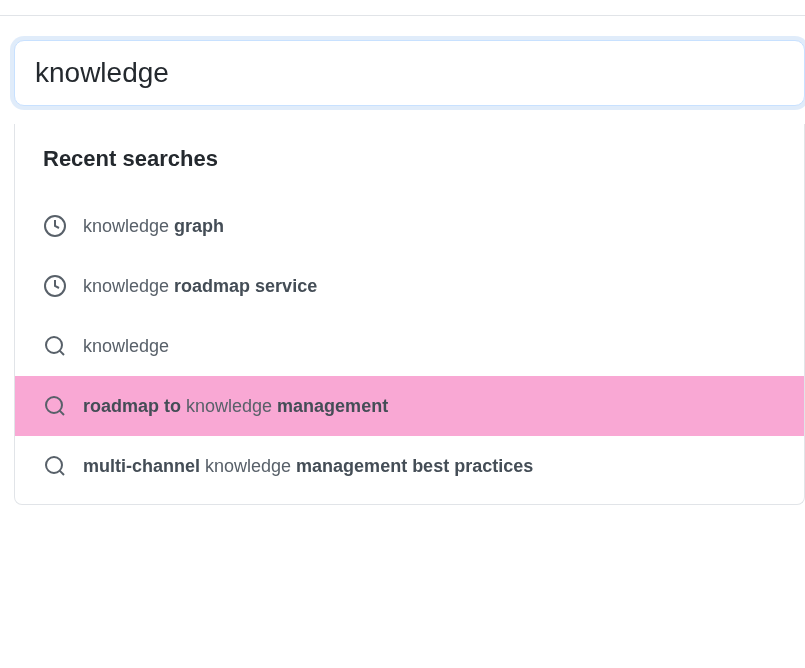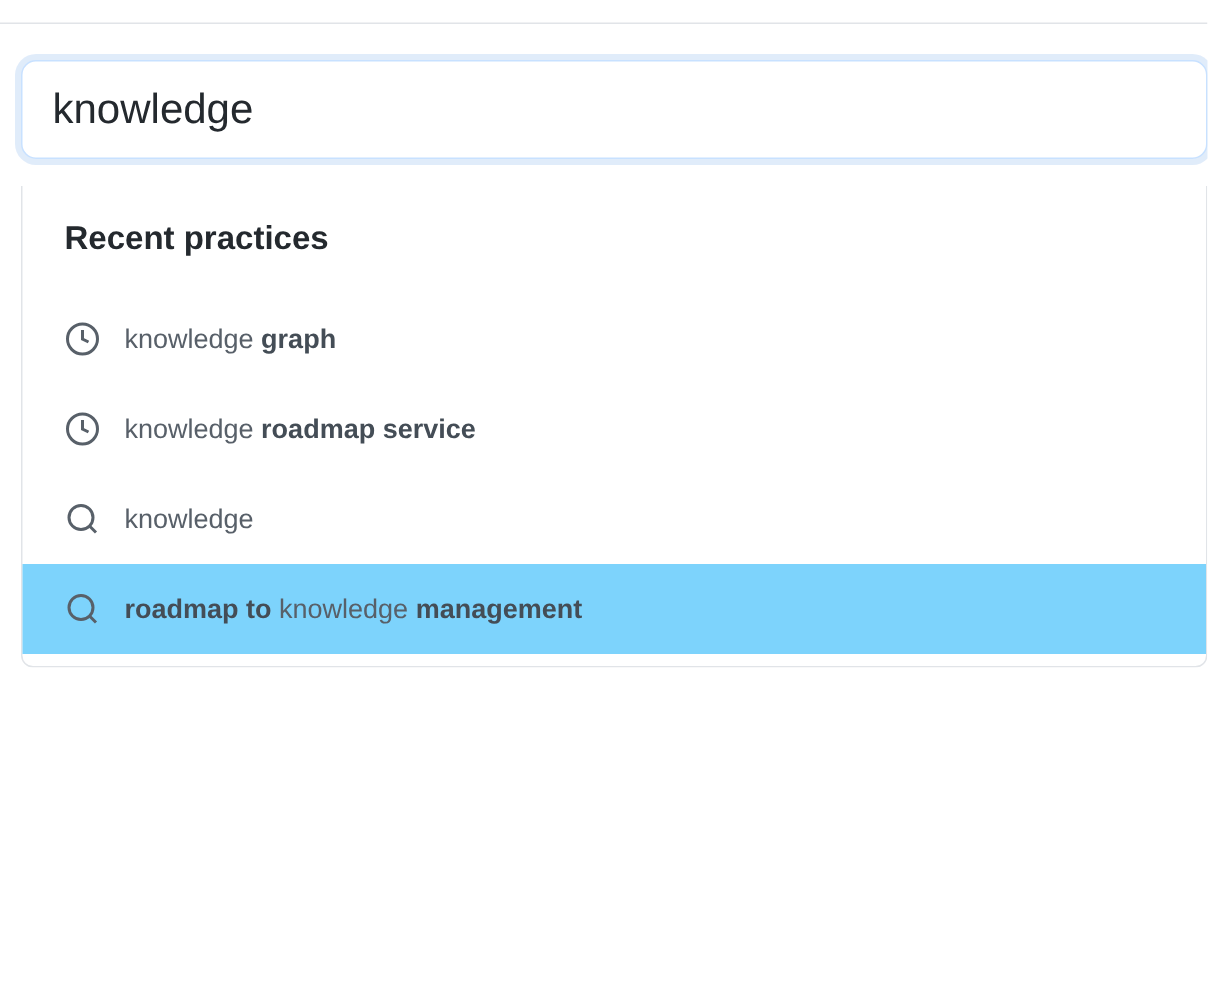--- a/index.html
+++ b/index.html
@@ -62,21 +62,21 @@
     .suggestion {
       display: flex;
       align-items: center;
       padding: 18px 28px;
       font-size: 18px;
       color: #586069;
       cursor: pointer;
       gap: 16px;
     }
     .suggestion.highlighted {
-      background: #7dd3fc;
+      background: #f9a8d4;
     }
     .suggestion-icon {
       width: 24px;
       height: 24px;
       flex-shrink: 0;
       display: inline-flex;
       align-items: center;
       justify-content: center;
     }
     .suggestion-icon svg {
@@ -100,21 +100,21 @@
 
 <div class="top-divider"></div>
 
 <div class="search-wrapper">
   <div class="search-box">
     <input class="search-input" type="text" value="knowledge" style="">
   </div>
 </div>
 
 <div class="dropdown">
-  <div class="section-header">Recent practices</div>
+  <div class="section-header">Recent searches</div>
   <div id="suggestion-list">
       <div class="suggestion">
         <span class="suggestion-icon">
           <svg viewBox="0 0 24 24">
             <circle cx="12" cy="12" r="10"></circle>
             <polyline points="12 6 12 12 16 14"></polyline>
           </svg>
         </span>
         <span class="suggestion-text"><span class="normal">knowledge </span><span class="bold">graph</span></span>
       </div>
@@ -138,14 +138,23 @@
       </div>
       <div class="suggestion highlighted">
         <span class="suggestion-icon">
           <svg viewBox="0 0 24 24">
             <circle cx="11" cy="11" r="8"></circle>
             <line x1="21" y1="21" x2="16.65" y2="16.65"></line>
           </svg>
         </span>
         <span class="suggestion-text"><span class="bold">roadmap to </span><span class="normal">knowledge </span><span class="bold">management</span></span>
       </div>
+      <div class="suggestion">
+        <span class="suggestion-icon">
+          <svg viewBox="0 0 24 24">
+            <circle cx="11" cy="11" r="8"></circle>
+            <line x1="21" y1="21" x2="16.65" y2="16.65"></line>
+          </svg>
+        </span>
+        <span class="suggestion-text"><span class="bold">multi-channel </span><span class="normal">knowledge </span><span class="bold">management best practices</span></span>
+      </div>
     </div>
 </div>
 
 </body></html>

